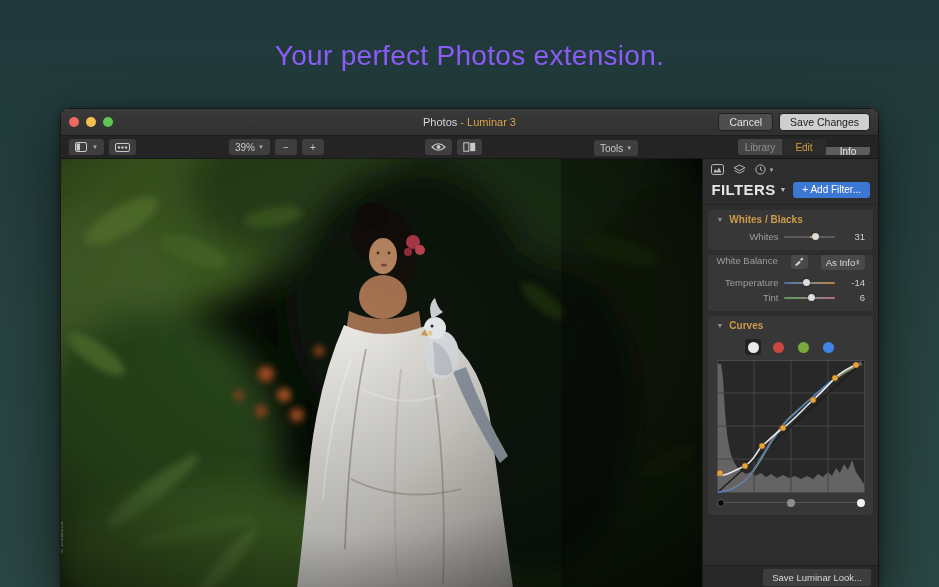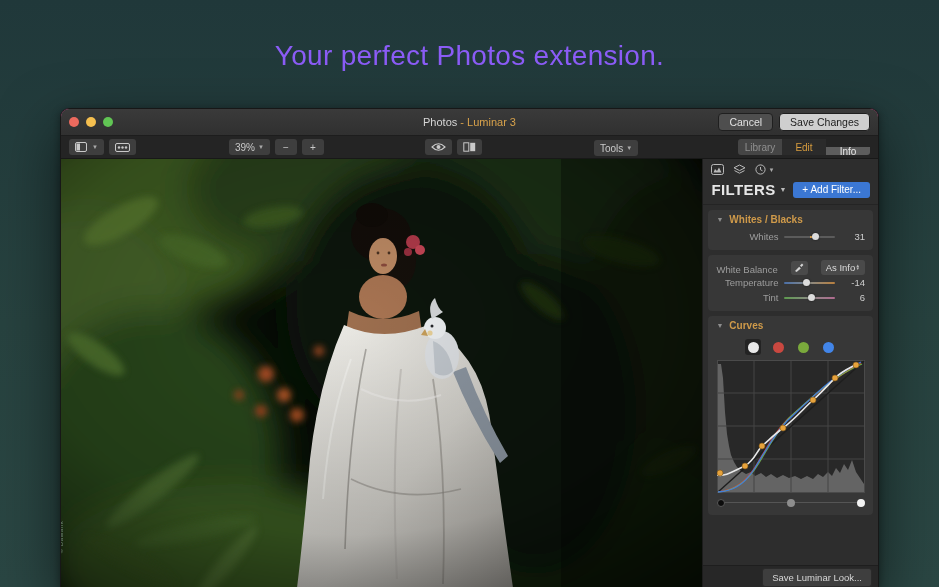--- a/index.html
+++ b/index.html
@@ -110,21 +110,21 @@
   }
   .strack.grad-temp::before { background:linear-gradient(90deg,#4a6fa8,#8a8a84,#b87f3e); }
   .strack.grad-tint::before { background:linear-gradient(90deg,#5d9a4e,#8a8a84,#b06a8f); }
   .sfill { position:absolute; top:4.5px; height:1.5px; background:#d39a4a; }
   .sknob {
     position:absolute; top:1.5px; width:7px; height:7px; border-radius:50%;
     background:#dcdcdc; margin-left:-3.5px; box-shadow:0 0 2px rgba(0,0,0,.6);
   }
   .sval { width:24px; text-align:right; color:#cfcfcf; flex:none; }
 
-  .wb-row { display:flex; align-items:flex-end; height:20px; padding:0 8px; gap:13px; }
+  .wb-row { display:flex; align-items:flex-start; height:20px; padding:0 8px; gap:13px; }
   .wb-label { color:#9d9d9d; flex:none; }
   .eyedrop-btn {
     width:17px; height:14px; background:#4a4a4a; border-radius:3px;
     display:flex; align-items:center; justify-content:center; flex:none;
   }
   .wb-select {
     flex:1; height:15px; background:#4a4a4a; border-radius:3px;
     display:flex; align-items:center; padding:0 5px; color:#dcdcdc;
   }
   .wb-arrows { margin-left:auto; display:flex; flex-direction:column; line-height:.55; font-size:4.5px; color:#bbb; }

